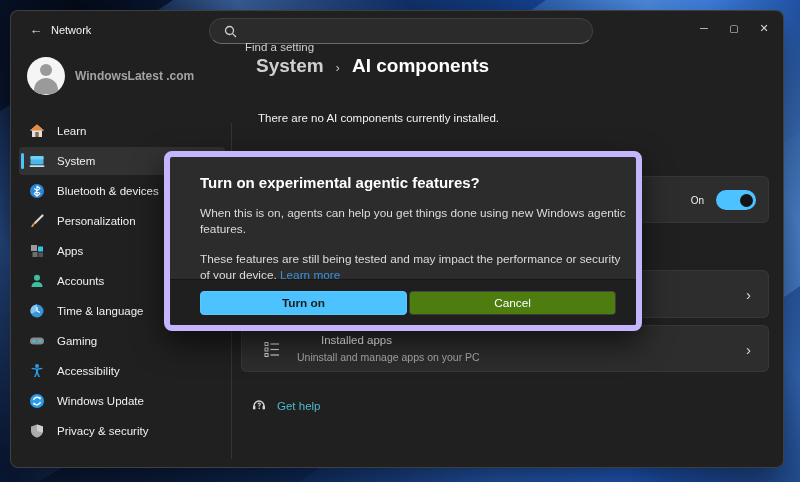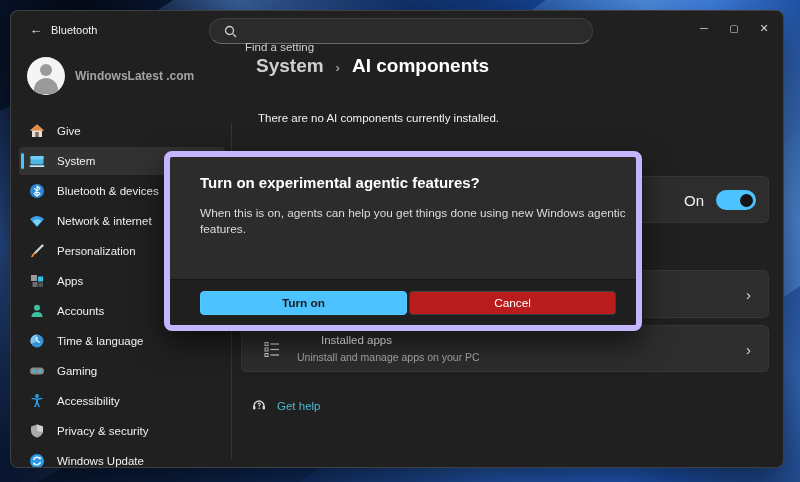--- a/index.html
+++ b/index.html
@@ -65,21 +65,21 @@
   .breadcrumb { position:absolute; left:245px; top:44px; display:flex; align-items:baseline; }
   .bc-parent { font-size:19px; font-weight:600; color:#cfcfcf; }
   .bc-sep { font-size:13px; color:#bdbdbd; margin:0 12px; }
   .bc-current { font-size:19px; font-weight:600; color:#ffffff; }
   .empty-msg { position:absolute; left:247px; top:101px; font-size:11.5px; color:#f2f2f2; }
 
   .card { position:absolute; left:230px; width:528px; background:#2d2d2d;
     border:1px solid rgba(255,255,255,.05); border-radius:6px; }
   .card-toggle { top:165px; height:47px; }
   .toggle-wrap { position:absolute; right:12px; top:13px; display:flex; align-items:center; }
-  .toggle-state { font-size:15px; color:#f0f0f0; margin-right:12px;padding-left:15px; }
+  .toggle-state { font-size:10px; color:#f0f0f0; margin-right:12px;padding-left:15px; }
   .toggle { position:relative; width:40px; height:20px; border-radius:10px; background:#4CC2FF; }
   .toggle .knob { position:absolute; right:3px; top:3.5px; width:13px; height:13px; border-radius:50%; background:#141414; }
 
   .card-hidden { top:259px; height:48px; }
   .card-apps { top:314px; height:47px; }
   .chevron { position:absolute; right:17px; top:50%; transform:translateY(-50%);
     font-size:15px; color:#d8d8d8; }
   .apps-icon-box { position:absolute; left:22px; top:15px; }
   .apps-title { position:absolute; left:55px; top:8px; font-size:11.5px; color:#ffffff;margin-left:24px; }
   .apps-sub { position:absolute; left:55px; top:25px; font-size:10.5px; color:#ababab; }
@@ -97,38 +97,38 @@
   .dlg-body { padding:17px 30px 0 30px; }
   .dlg-title { font-size:15px; font-weight:bold; color:#ffffff; margin-bottom:15px; }
   .dlg-text { font-size:11.8px; color:#dcdcdc; line-height:1.35; width:432px; }
   .dlg-text + .dlg-text { margin-top:14px; }
   .dlg-link { color:#3D8FD6; }
   .dlg-footer { position:absolute; left:0; right:0; bottom:0; height:46px; background:#1f1f1f;
     border-top:1px solid #171717; display:flex; align-items:center; padding:0 20px 0 30px; gap:2px; }
   .btn { flex:1; height:24px; border-radius:4px; display:flex; align-items:center; justify-content:center;
     font-size:11.8px; }
   .btn-primary { background:#4CC2FF; color:#1b1b1b; font-weight:600; border:1px solid #5ac8ff; }
-  .btn-secondary { background:#b91c1c; color:#ffffff; border:1px solid #3c3c3c; border-top-color:#454545; }
+  .btn-secondary { background:#4d7c0f; color:#ffffff; border:1px solid #3c3c3c; border-top-color:#454545; }
 </style>
 </head>
 <body>
 
 <div class="wallpaper">
   <div class="streak s6"></div>
     <div class="streak s1"></div>
     <div class="streak s2"></div>
   <div class="streak s3"></div>
     <div class="streak s4"></div>
     <div class="streak s5"></div>
 </div>
 
 <div class="window">
 
   <div class="back-btn"><span>←</span></div>
-  <div class="app-title">Bluetooth</div>
+  <div class="app-title">Network</div>
 
   <div class="searchbox">
     <svg width="13" height="13" viewBox="0 0 13 13">
       <circle cx="5.5" cy="5.5" r="4" fill="none" stroke="#cfcfcf" stroke-width="1.3"></circle>
       <line x1="8.6" y1="8.6" x2="12" y2="12" stroke="#cfcfcf" stroke-width="1.3"></line>
     </svg>
     <span class="search-ph">Find a setting</span>
   </div>
 
   <div class="win-controls">
@@ -143,43 +143,36 @@
     </div>
   <div class="profile-name">WindowsLatest .com</div>
 
   <div class="nav">
     <div class="nav-item">
       <svg width="16" height="16" viewBox="0 0 16 16">
         <path d="M8 1.5 L15 7.5 H13 V14 H3 V7.5 H1 Z" fill="#e0e0e0"></path>
         <path d="M8 1.5 L15 7.5 H1 Z" fill="#e98a3c"></path>
         <rect x="6.3" y="9" width="3.4" height="5" fill="#8a6a4a"></rect>
       </svg>
-      <span class="nav-label">Give</span>
+      <span class="nav-label">Learn</span>
     </div>
     <div class="nav-item selected">
       <svg width="16" height="16" viewBox="0 0 16 16">
         <rect x="1.5" y="3" width="13" height="8.5" rx="1" fill="#4db5e8"></rect>
         <rect x="1.5" y="3" width="13" height="3.5" rx="1" fill="#6fd0f5"></rect>
         <rect x="0.5" y="12.3" width="15" height="1.6" rx="0.8" fill="#bfe8f8"></rect>
       </svg>
       <span class="nav-label">System</span>
     </div>
     <div class="nav-item">
       <svg width="16" height="16" viewBox="0 0 16 16">
         <circle cx="8" cy="8" r="7" fill="#2b88d8"></circle>
         <path d="M8 2.8 V13.2 L11 10.6 L5.2 5.4 M8 13.2 L5.2 10.6 L11 5.4 L8 2.8" fill="none" stroke="#fff" stroke-width="1.1" stroke-linejoin="round"></path>
       </svg>
       <span class="nav-label">Bluetooth &amp; devices</span>
-    </div>
-    <div class="nav-item">
-      <svg width="16" height="16" viewBox="0 0 16 16">
-        <path d="M1 6 Q8 0 15 6 L8 14 Z" fill="#3aa0e8"></path>
-        <path d="M3.5 8 Q8 4.4 12.5 8 L8 13 Z" fill="#7fd0f7"></path>
-      </svg>
-      <span class="nav-label">Network &amp; internet</span>
     </div>
     <div class="nav-item">
       <svg width="16" height="16" viewBox="0 0 16 16">
         <line x1="13.5" y1="2.5" x2="6" y2="10" stroke="#d8d8d8" stroke-width="2.2" stroke-linecap="round"></line>
         <path d="M6.8 9.2 L4 14 L2 14 L3.6 10.8 Z" fill="#e98a3c"></path>
       </svg>
       <span class="nav-label">Personalization</span>
     </div>
     <div class="nav-item">
       <svg width="16" height="16" viewBox="0 0 16 16">
@@ -213,37 +206,37 @@
         <circle cx="11" cy="8" r="1.6" fill="#35c2e8"></circle>
       </svg>
       <span class="nav-label">Gaming</span>
     </div>
     <div class="nav-item">
       <svg width="16" height="16" viewBox="0 0 16 16">
         <circle cx="8" cy="3" r="2" fill="#2b9be8"></circle>
         <path d="M2.5 6 L7 6.8 L7 9.5 L5 14 L6.6 14 L8 10.8 L9.4 14 L11 14 L9 9.5 L9 6.8 L13.5 6 L13.2 4.8 L8 5.6 L2.8 4.8 Z" fill="#2b9be8"></path>
       </svg>
       <span class="nav-label">Accessibility</span>
-    </div>
-    <div class="nav-item">
-      <svg width="16" height="16" viewBox="0 0 16 16">
-        <path d="M8 1.5 L14 3.5 V8 Q14 12.5 8 14.8 Q2 12.5 2 8 V3.5 Z" fill="#ababab"></path>
-        <path d="M8 1.5 L14 3.5 V8 Q14 9 13.8 9.5 L8 8 Z" fill="#d0d0d0"></path>
-      </svg>
-      <span class="nav-label">Privacy &amp; security</span>
     </div>
     <div class="nav-item">
       <svg width="16" height="16" viewBox="0 0 16 16">
         <circle cx="8" cy="8" r="7" fill="#2b9be8"></circle>
         <path d="M4.5 7 A3.8 3.8 0 0 1 11.4 6" fill="none" stroke="#fff" stroke-width="1.3"></path>
         <path d="M11.5 9 A3.8 3.8 0 0 1 4.6 10" fill="none" stroke="#fff" stroke-width="1.3"></path>
         <path d="M11.4 3.8 L11.6 6.4 L9.2 5.6 Z" fill="#fff"></path>
         <path d="M4.6 12.2 L4.4 9.6 L6.8 10.4 Z" fill="#fff"></path>
       </svg>
       <span class="nav-label">Windows Update</span>
+    </div>
+    <div class="nav-item">
+      <svg width="16" height="16" viewBox="0 0 16 16">
+        <path d="M8 1.5 L14 3.5 V8 Q14 12.5 8 14.8 Q2 12.5 2 8 V3.5 Z" fill="#ababab"></path>
+        <path d="M8 1.5 L14 3.5 V8 Q14 9 13.8 9.5 L8 8 Z" fill="#d0d0d0"></path>
+      </svg>
+      <span class="nav-label">Privacy &amp; security</span>
     </div>
   </div>
 
   <div class="content-divider"></div>
 
   <div class="breadcrumb">
     <span class="bc-parent">System</span>
     <span class="bc-sep">›</span>
     <span class="bc-current">AI components</span>
   </div>
@@ -286,20 +279,23 @@
       <path d="M7 6.2 Q7 5 8.2 5 Q9.4 5 9.4 6.1 Q9.4 7 8.2 7.4 L8.2 8.4" fill="none" stroke="#d8d8d8" stroke-width="1.1"></path>
       <circle cx="8.2" cy="10.2" r="0.8" fill="#d8d8d8"></circle>
     </svg>
     <span class="fl-label">Get help</span>
   </div>
 
   <div class="dialog">
     <div class="dlg-body">
       <div class="dlg-title">Turn on experimental agentic features?</div>
       <div class="dlg-text">When this is on, agents can help you get things done using new Windows agentic features.</div>
+      <div class="dlg-text">
+        <span>These features are still being tested and may impact the performance or security of your device. </span><span class="dlg-link">Learn more</span>
+      </div>
     </div>
     <div class="dlg-footer">
       <div class="btn btn-primary">Turn on</div>
       <div class="btn btn-secondary">Cancel</div>
     </div>
   </div>
 
 </div>
 
 </body></html>

